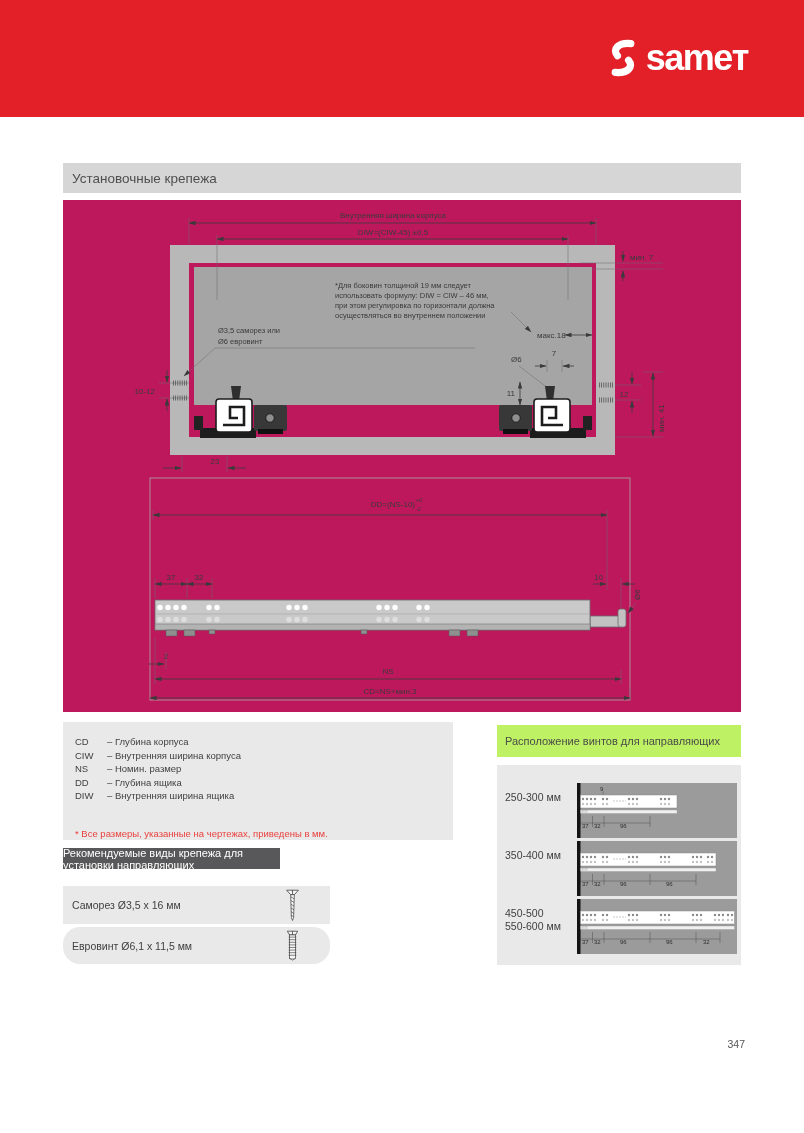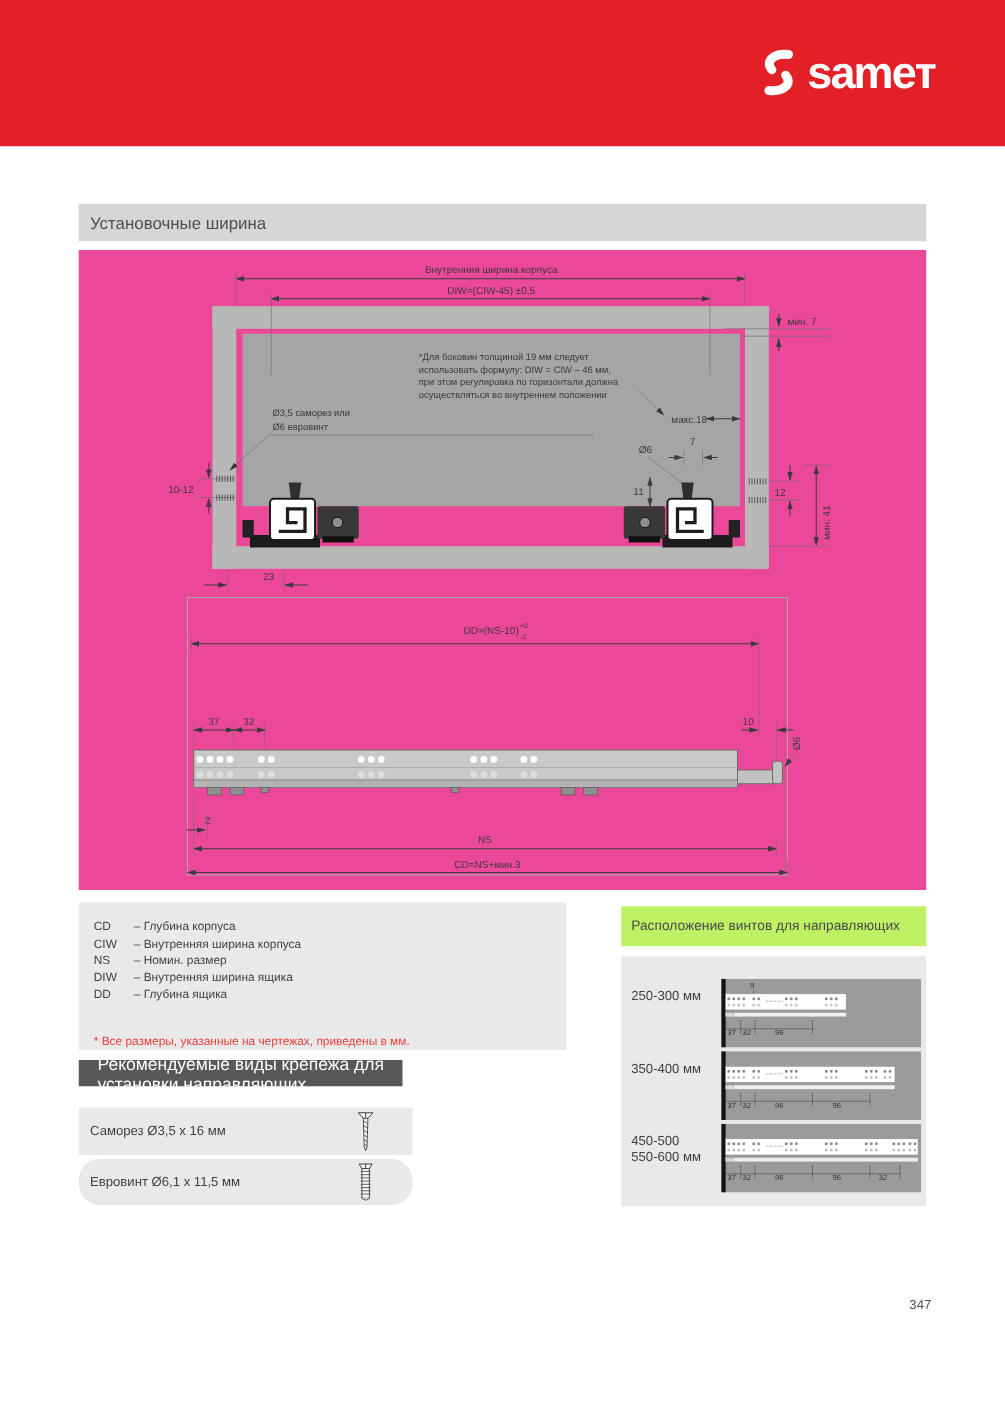--- a/index.html
+++ b/index.html
@@ -6,35 +6,35 @@
   .page{position:relative;width:804px;height:1133px;background:#ffffff;overflow:hidden;}
 
   .header{position:absolute;left:0;top:0;width:804px;height:117px;background:#e32028;}
   .logo{position:absolute;right:56px;top:38px;display:flex;align-items:center;gap:3px;text-align:right;}
   .logo-text{color:#fff;font-size:36px;font-weight:bold;letter-spacing:-1.5px;line-height:1;}
 
   .section-bar{position:absolute;left:63px;top:163px;width:678px;height:30px;background:#d6d6d6;
     display:flex;align-items:center;padding-left:9px;box-sizing:border-box;
     font-size:13.5px;color:#4f4f4f;}
 
-  .drawing{position:absolute;left:63px;top:200px;width:678px;height:512px;background:#ec4899;}
+  .drawing{position:absolute;left:63px;top:200px;width:678px;height:512px;background:#be185d;}
   .main{display:block;}
   .main text{fill:#3a3a3a;font-size:8px;stroke:none;}
   .main text.nt{font-size:7.5px;}
   .main line.dl{stroke:#3a3a3a;stroke-width:0.8;}
   .main line.xl{stroke:#6b6b6b;stroke-width:0.5;}
 
   .legend{position:absolute;left:63px;top:722px;width:390px;height:118px;background:#e9e9e9;
     padding:13px 0 0 12px;box-sizing:border-box;}
   .legend-row{display:flex;font-size:9.5px;color:#3f3f3f;line-height:13.5px;}
   .legend-code{width:32px;}
   .legend-note{margin-top:25px;font-size:9.5px;color:#e8413e;}
 
-  .fast-header{position:absolute;left:63px;top:848px;width:259px;height:21px;background:#58585a;
-    color:#fff;font-size:14px;display:flex;align-items:center;padding-left:15px;box-sizing:border-box;}
+  .fast-header{position:absolute;left:63px;top:848px;width:217px;height:21px;background:#58585a;
+    color:#fff;font-size:11px;display:flex;align-items:center;padding-left:0;box-sizing:border-box;}
   .fast-row{position:absolute;left:63px;width:267px;background:#e9e9e9;display:flex;align-items:center;
     justify-content:space-between;padding:0 30px 0 9px;box-sizing:border-box;font-size:10.5px;color:#3f3f3f;margin-top:14px;}
   .fast-row1{top:872px;height:38px;}
   .fast-row2{top:913px;height:37px;border-radius:17px;}
 
   .sl-header{position:absolute;left:497px;top:725px;width:244px;height:32px;background:#bef264;
     font-size:11px;color:#4a4a4a;display:flex;align-items:center;padding-left:8px;box-sizing:border-box;}
   .sl-body{position:absolute;left:497px;top:765px;width:244px;height:200px;background:#e9e9e9;
     padding:18px 4px 0 8px;box-sizing:border-box;}
   .sl-row{display:flex;margin-bottom:3px;}
@@ -54,21 +54,21 @@
     <div class="logo">
       <svg width="40" height="40" viewBox="0 0 36 36">
         <path d="M25,5 C14,4 8,10 13,16" stroke="#fff" stroke-width="6.5" fill="none" stroke-linecap="round"></path>
         <path d="M11,31 C22,32 28,26 23,20" stroke="#fff" stroke-width="6.5" fill="none" stroke-linecap="round"></path>
       </svg>
       <span class="logo-text">sameт</span>
     </div>
   </div>
 
   <div class="section-bar">
-    <span>Установочные ширина</span>
+    <span>Установочные крепежа</span>
   </div>
 
   <div class="drawing">
     <svg class="main" width="678" height="512" viewBox="0 0 678 512">
       <defs>
         <marker id="ar" orient="auto-start-reverse" markerWidth="8" markerHeight="6" refX="6.5" refY="2.2" markerUnits="userSpaceOnUse">
           <path d="M0,0 L7,2.2 L0,4.4 Z" fill="#3a3a3a"></path>
         </marker>
       </defs>
 
@@ -263,26 +263,26 @@
     </div>
     <div class="legend-row">
       <span class="legend-code">CIW</span>
       <span>– Внутренняя ширина корпуса</span>
     </div>
     <div class="legend-row">
       <span class="legend-code">NS</span>
       <span>– Номин. размер</span>
     </div>
     <div class="legend-row">
+      <span class="legend-code">DD</span>
+      <span>– Глубина ящика</span>
+    </div>
+    <div class="legend-row">
       <span class="legend-code">DIW</span>
       <span>– Внутренняя ширина ящика</span>
-    </div>
-    <div class="legend-row">
-      <span class="legend-code">DD</span>
-      <span>– Глубина ящика</span>
     </div>
     <div class="legend-note">* Все размеры, указанные на чертежах, приведены в мм.</div>
   </div>
 
   <div class="fast-header">Рекомендуемые виды крепежа для установки направляющих</div>
 
   <div class="fast-row fast-row1">
     <span>Саморез Ø3,5 x 16 мм</span>
     <svg width="15" height="34" viewBox="0 0 20 46">
       <path d="M2,3 H18 L12.5,9 H7.5 Z" fill="#f5f5f5" stroke="#333" stroke-width="1"></path>

